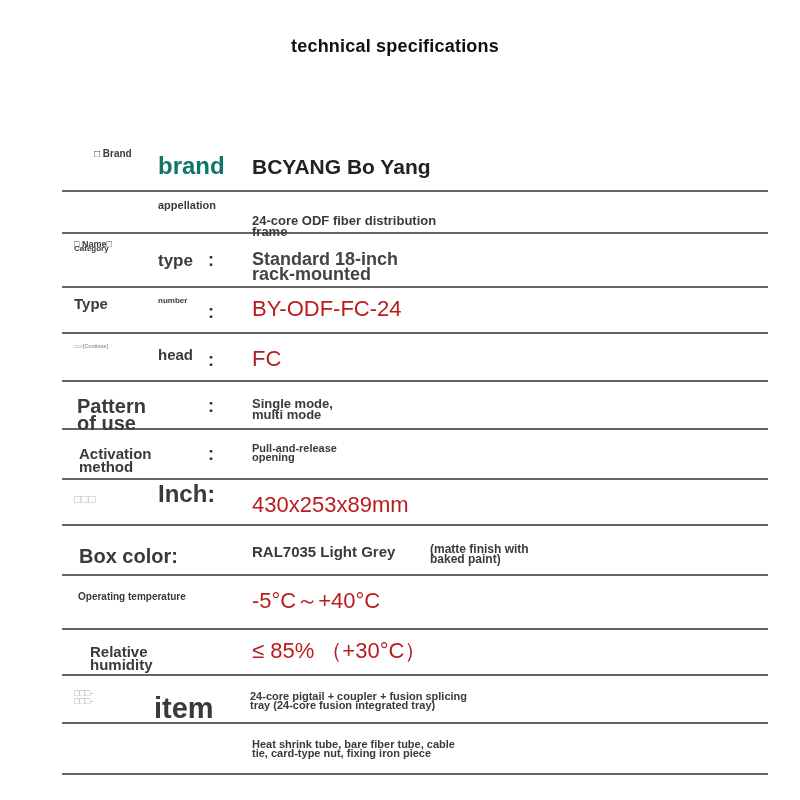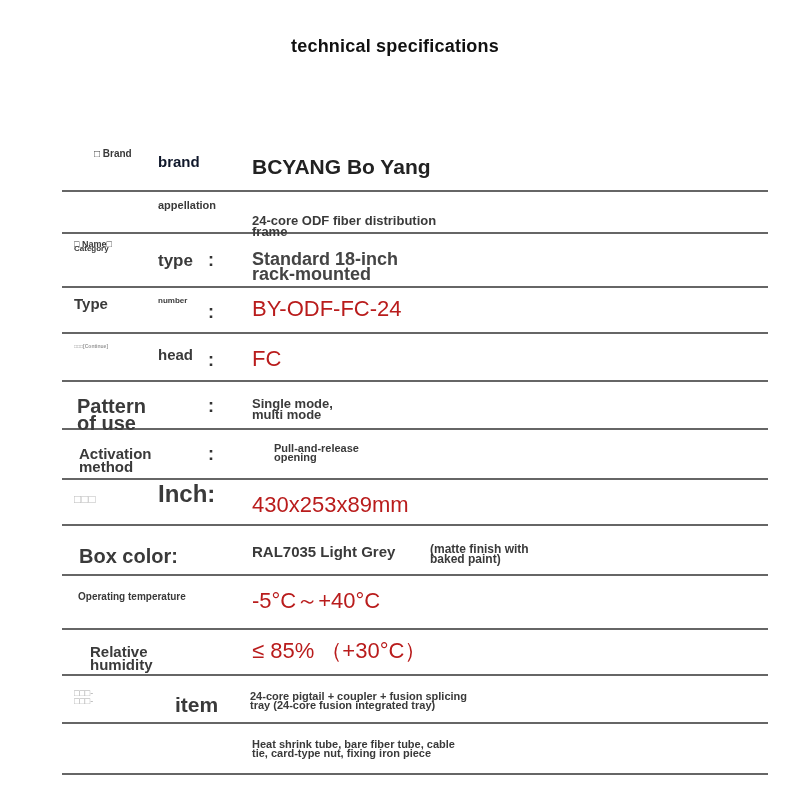--- a/index.html
+++ b/index.html
@@ -13,21 +13,21 @@
   .c3 { left: 190px; }
   .val-light { font-weight: normal; color: #b91c1c; font-size: 22px; line-height: 1; }
 </style>
 </head>
 <body>
 
 <div class="title">technical specifications</div>
 
 <div class="row" style="top:140px;height:50px;">
   <div class="cell c1" style="top:10px;font-size:10px;padding-left:20px;">□ Brand</div>
-  <div class="cell c2" style="top:16px;font-size:15px;color:#0f172a;">brand</div>
+  <div class="cell c2" style="top:16px;font-size:24px;color:#0f766e;">brand</div>
   <div class="cell c3" style="top:18px;font-size:21px;color:#222;">BCYANG Bo Yang</div>
 </div>
 
 <div class="row" style="top:192px;height:40px;">
   <div class="cell c1" style="top:6px;font-size:9px;margin-top:43px;">□ Name□</div>
   <div class="cell c2" style="top:9px;font-size:11px;">appellation</div>
   <div class="cell c3" style="top:10px;font-size:13px;margin-top:13px;">24-core ODF fiber distribution
  frame</div>
 </div>
 
@@ -58,21 +58,21 @@
  of use</div>
   <div class="colon" style="top:14px;">:</div>
   <div class="cell c3" style="top:16px;font-size:13px;">Single mode,
  multi mode</div>
 </div>
 
 <div class="row" style="top:430px;height:48px;">
   <div class="cell c1" style="top:18px;left:17px;font-size:15px;">Activation
  method</div>
   <div class="colon" style="top:14px;">:</div>
-  <div class="cell c3" style="top:14px;font-size:11px;margin-left:22px;">Pull-and-release
+  <div class="cell c3" style="top:14px;font-size:11px;">Pull-and-release
  opening</div>
 </div>
 
 <div class="row" style="top:480px;height:44px;">
   <div class="cell c1" style="top:14px;font-size:12px;font-weight:normal;color:#bbb;">□□□</div>
   <div class="cell c2" style="top:4px;font-size:24px;">Inch:</div>
   <div class="cell c3 val-light" style="top:14px;">430x253x89mm</div>
 </div>
 
 <div class="row" style="top:526px;height:48px;">
@@ -89,21 +89,21 @@
 
 <div class="row" style="top:630px;height:44px;">
   <div class="cell c1" style="top:16px;left:28px;font-size:15px;">Relative
  humidity</div>
   <div class="cell c3 val-light" style="top:10px;">≤ 85% （+30°C）</div>
 </div>
 
 <div class="row" style="top:676px;height:46px;">
   <div class="cell c1" style="top:14px;font-size:9px;font-weight:normal;color:#aaa;">□□□-
  □□□-</div>
-  <div class="cell c2" style="top:20px;left:92px;font-size:21px;margin-left:21px;">item</div>
+  <div class="cell c2" style="top:20px;left:92px;font-size:29px;">item</div>
   <div class="cell c3" style="top:16px;left:188px;font-size:11px;">24-core pigtail + coupler + fusion splicing
  tray (24-core fusion integrated tray)</div>
 </div>
 
 <div class="row" style="top:724px;height:49px;">
   <div class="cell c3" style="top:16px;font-size:11px;">Heat shrink tube, bare fiber tube, cable
  tie, card-type nut, fixing iron piece</div>
 </div>
 
 </body></html>

